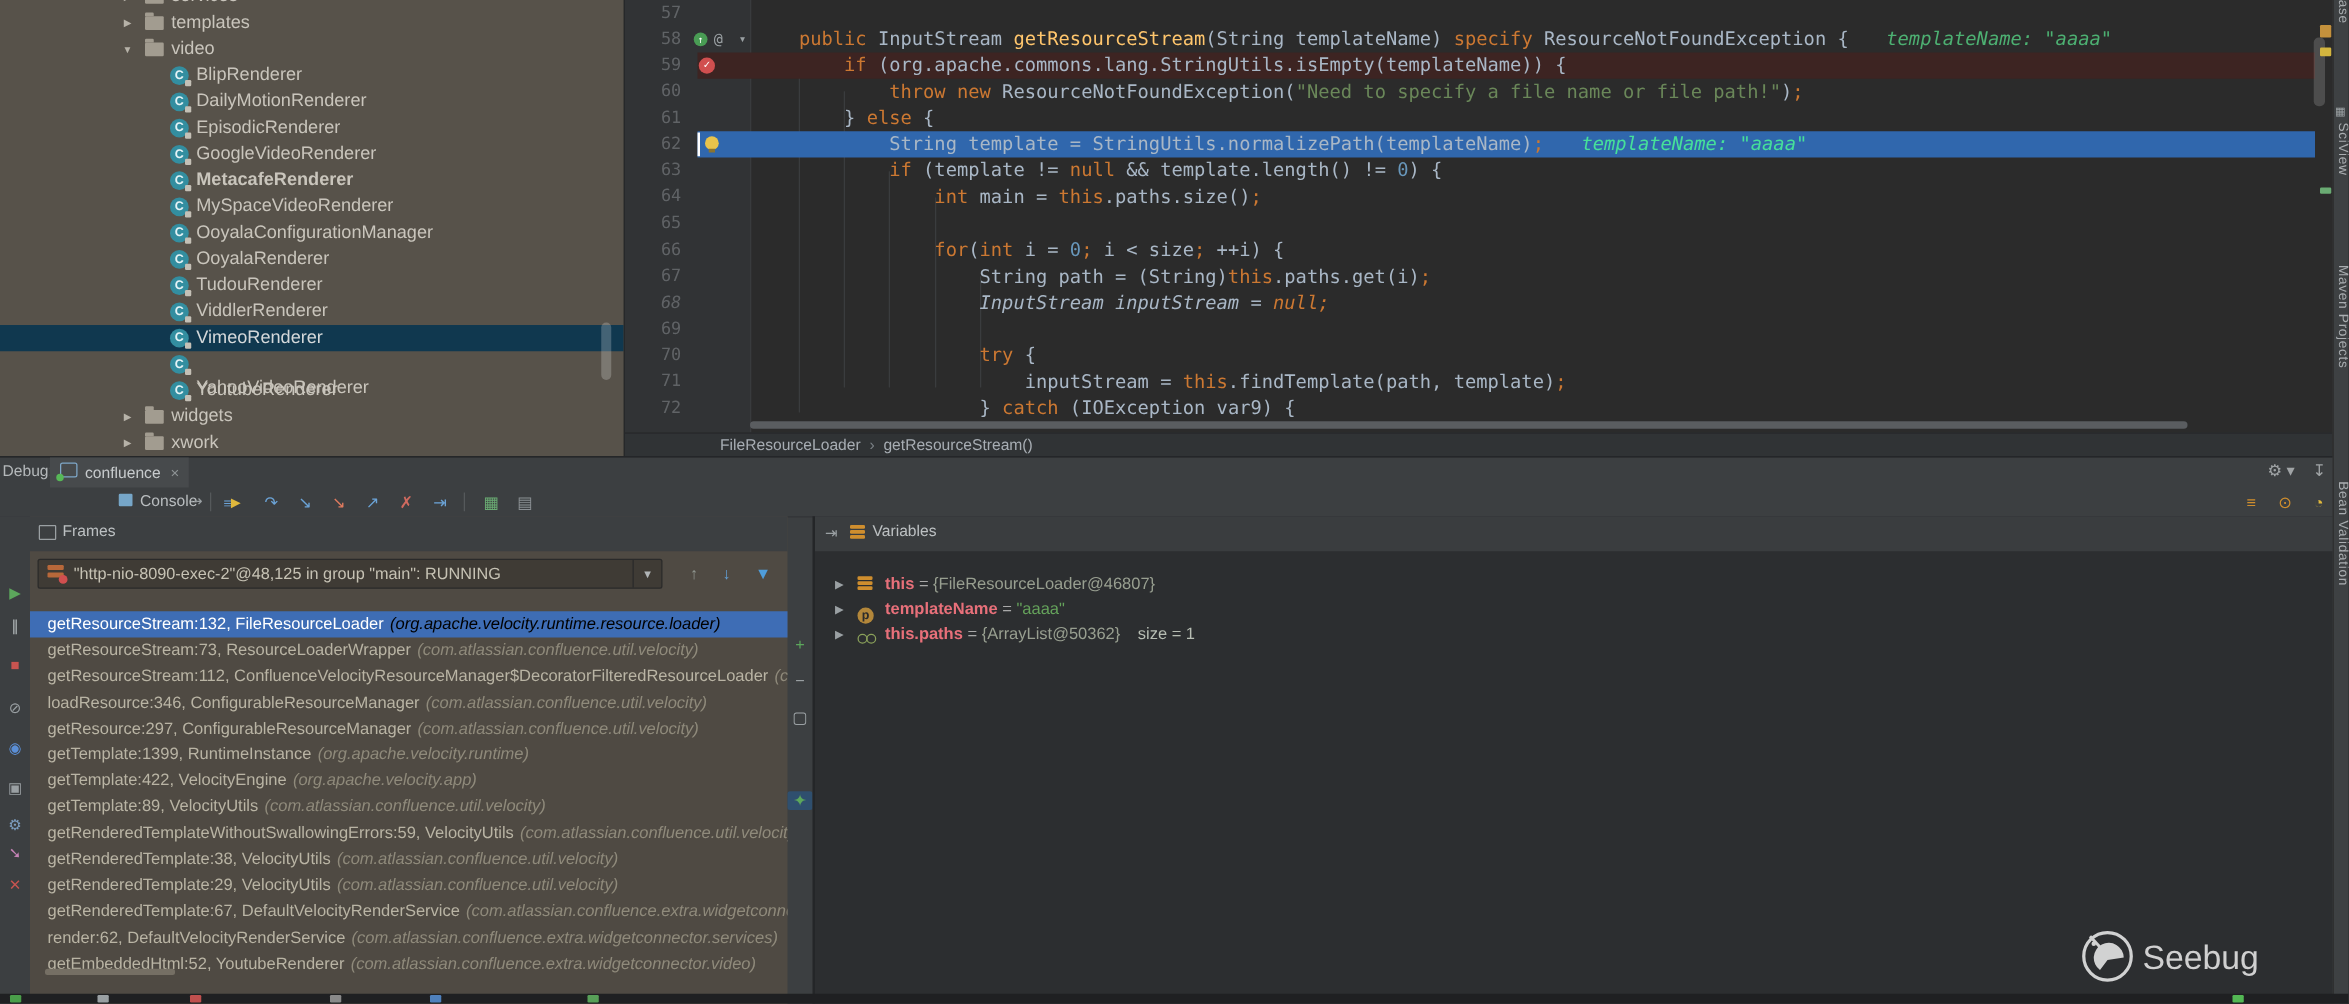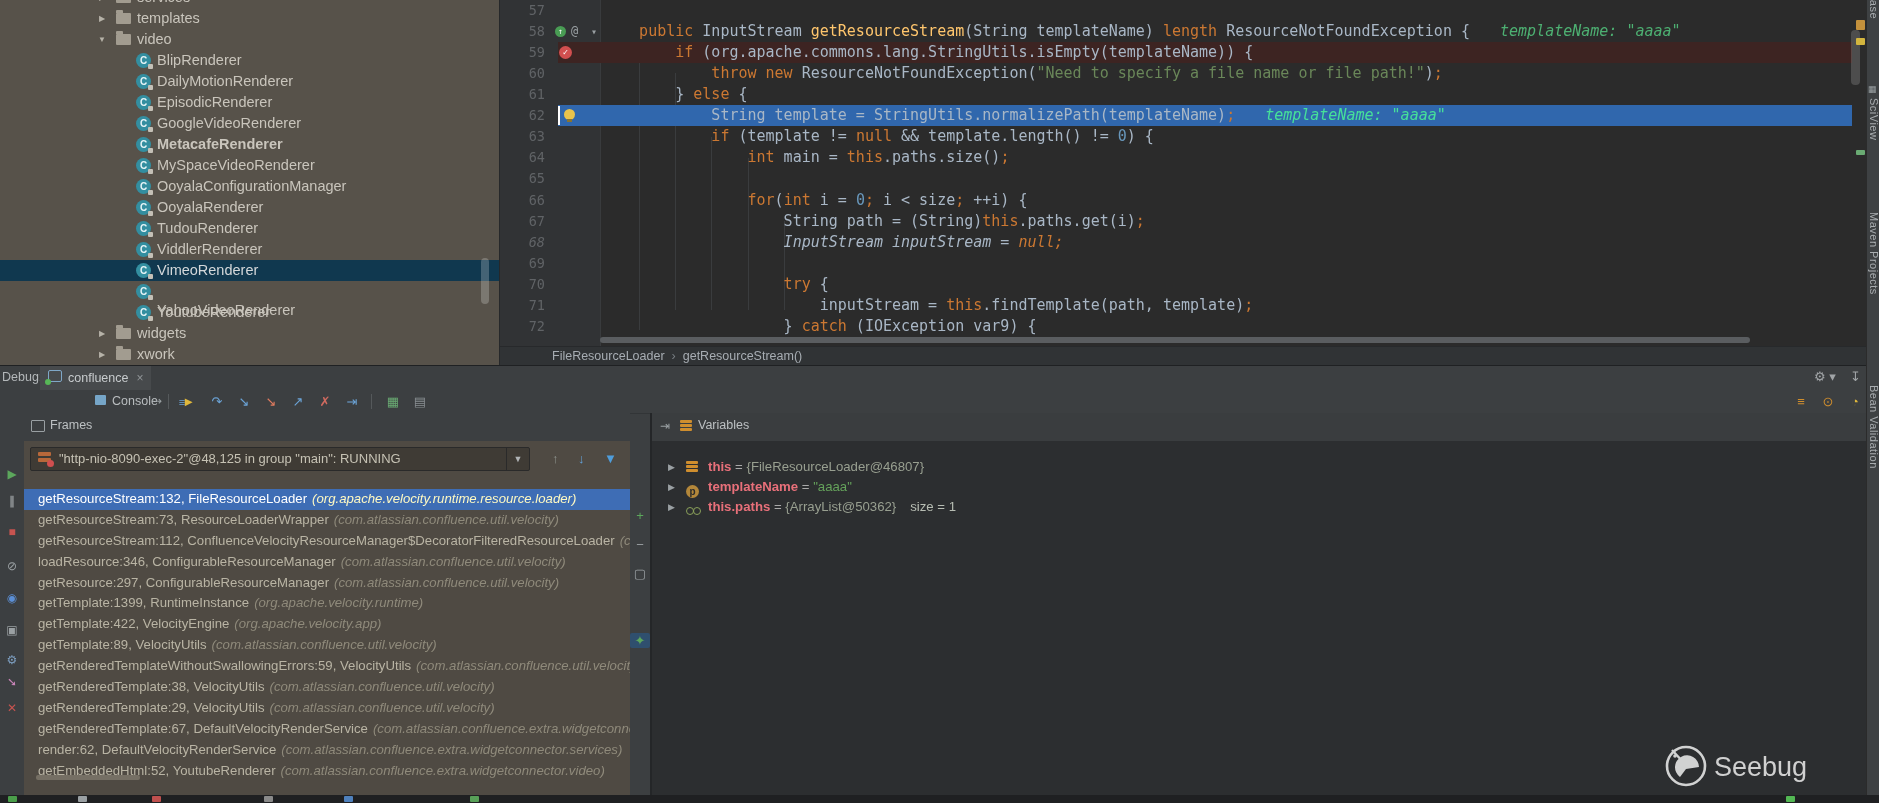--- a/index.html
+++ b/index.html
@@ -87,21 +87,21 @@
   .thr-ico i:nth-child(2){top:6px;}
   .thr-ico b{position:absolute;right:-2px;bottom:-2px;width:7px;height:7px;border-radius:50%;background:#d14f4f;color:#fff;
              font-size:5px;line-height:7px;text-align:center;font-weight:normal;}
   #thread-dd .ddbtn{position:absolute;right:0;top:0;width:22px;height:22px;border-left:1px solid #2a2a2a;
                     text-align:center;line-height:22px;font-size:9px;color:#b0b4b6;}
   .fr-side-ico{position:absolute;top:38px;font-size:13px;}
   #frame-rows{position:absolute;left:0;top:76px;width:100%;}
   .frow{height:20.9px;line-height:20.9px;font-size:13.2px;color:#b9b4a4;white-space:nowrap;overflow:hidden;padding-left:14px;}
   .frow .pkg{font-style:italic;color:#8f8a7b;margin-left:5px;}
   .frow.sel{background:#3e6db5;color:#fff;}
-  .frow.sel .pkg{color:#fef9c3;}
+  .frow.sel .pkg{color:#000000;}
   #frames-hscroll{position:absolute;left:12px;top:362px;width:104px;height:5px;background:#756f64;border-radius:2px;}
   
   .mid-ico{position:absolute;width:20px;text-align:center;font-size:13px;}
   .mid-ico.hl-bg{background:#2f4f6e;border-radius:2px;}
   #vars-divider{position:absolute;left:650px;top:47px;width:2px;height:391px;background:#242628;}
   
   #vars{position:absolute;left:652px;top:47px;width:1214px;height:391px;background:#2c2e30;}
   #vars-head{position:absolute;left:0;top:0;width:100%;height:28px;background:#3a3d3f;}
   #vars-head .vh-arr{position:absolute;left:8px;top:6px;color:#9aa0a3;font-size:12px;}
   #vars-head .vh-bars{position:absolute;left:28px;top:7px;}
@@ -229,21 +229,21 @@
           <span class="gzone"></span>
           <span class="code"></span>
         </div>
         <div class="crow" style="top: 21.06px;">
           <span class="lnum">58</span>
           <span class="gzone">
             <span class="impl-ico">↑</span>
             <span class="at-ico">@</span>
             <span class="fold-ico">▾</span>
           </span>
-          <span class="code"><span class="c-k">    public </span><span class="c-d">InputStream </span><span class="c-m">getResourceStream</span><span class="c-d">(String templateName) </span><span class="c-k">length</span><span class="c-d"> ResourceNotFoundException {</span><span class="hint">templateName: "aaaa"</span></span>
+          <span class="code"><span class="c-k">    public </span><span class="c-d">InputStream </span><span class="c-m">getResourceStream</span><span class="c-d">(String templateName) </span><span class="c-k">specify</span><span class="c-d"> ResourceNotFoundException {</span><span class="hint">templateName: "aaaa"</span></span>
         </div>
         <div class="crow" style="top: 42.12px;">
           <div class="hl bp"></div>
           <span class="lnum">59</span>
           <span class="gzone">
             <span class="bp-ico">✓</span>
           </span>
           <span class="code"><span class="c-k">        if</span><span class="c-d"> (org.apache.commons.lang.StringUtils.isEmpty(templateName)) {</span></span>
         </div>
         <div class="crow" style="top: 63.18px;">
@@ -315,21 +315,21 @@
           <span class="gzone"></span>
           <span class="code"><span class="c-d">                    } </span><span class="c-k">catch</span><span class="c-d"> (IOException var9) {</span></span>
         </div>
       </div>
     <div id="hscroll"></div>
     <div id="vscroll"></div>
     <div class="stripe-mark" style="top:20px;height:10px;background:#c4913c;"></div>
     <div class="stripe-mark" style="top:38px;height:7px;background:#d3b53e;"></div>
     <div class="stripe-mark" style="top:150px;height:5px;background:#6aab73;"></div>
     <div id="breadcrumbs">
-      <span style="margin-left:52px;" class="bc">FileResourceLoader</span><span class="sep">›</span><span class="bc">getResourceStream()</span>
+      <span style="margin-left:76px;" class="bc">FileResourceLoader</span><span class="sep">›</span><span class="bc">getResourceStream()</span>
     </div>
   </section>
 
   <div id="rstripe">
     <div id="rstripe-tabs">
         <div class="vtab" style="top: -32px;">Database</div>
         <div class="vtab" style="top: 98px;">SciView</div>
         <div class="vtab" style="top: 212px;">Maven Projects</div>
         <div class="vtab" style="top: 385px;">Bean Validation</div>
       </div>

